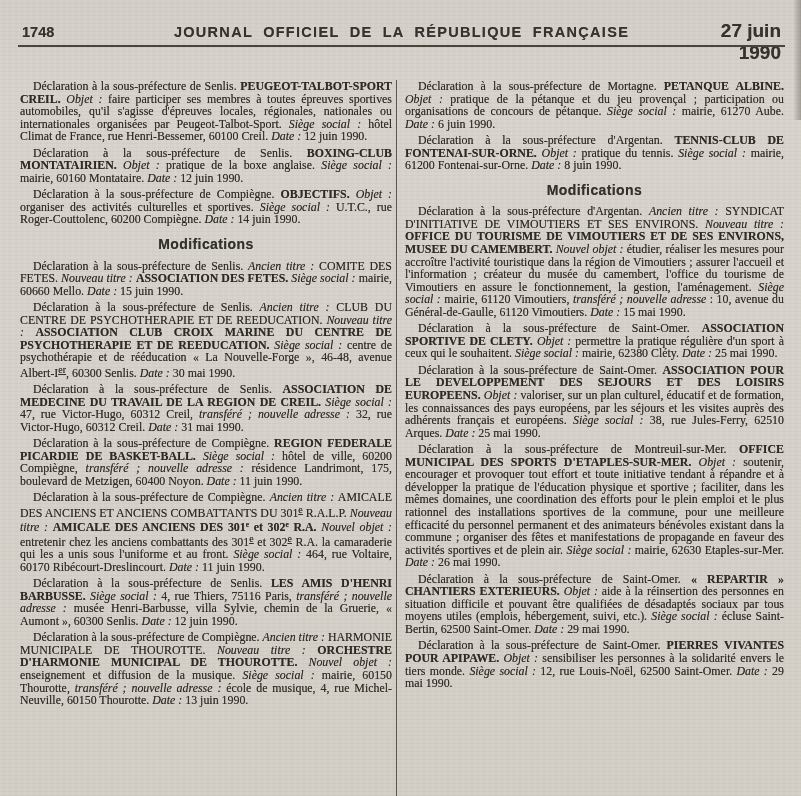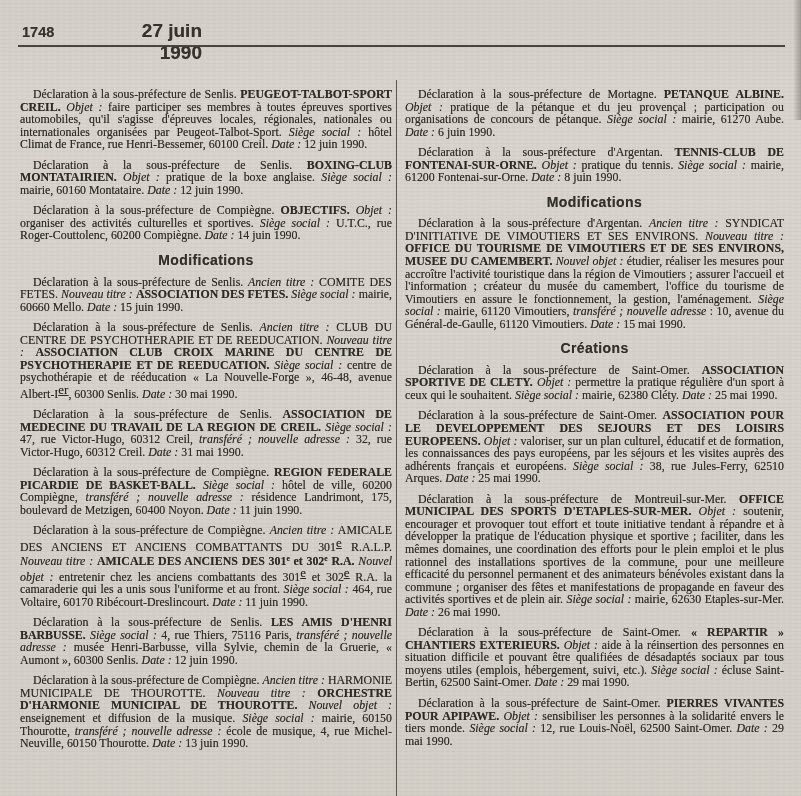--- a/index.html
+++ b/index.html
@@ -36,42 +36,43 @@
     position:absolute;top:80px;left:20px;right:16px;bottom:0;
     display:flex;
   }
   .col{
     width:372px;text-align:justify;
     font-size:11.9px;line-height:12.55px;
     text-shadow:0 0 .55px rgba(46,43,38,.55);
   }
   .col-right{width:379px;}
   .divider{width:1px;background:#5a554c;margin-left:4px;margin-right:8px;}
-  .para{margin:8px 0 4px 0;text-indent:13px;}
+  .para{margin:0 0 4px 0;text-indent:13px;}
   .seg-b{font-weight:bold;}
   .seg-i{font-style:italic;}
   .seg-bs{font-weight:bold;font-size:7.5px;vertical-align:3.5px;}
-  .seg-ns{font-size:13px;vertical-align:3.5px;text-decoration:underline;}
+  .seg-ns{font-size:10px;vertical-align:3.5px;text-decoration:underline;}
   .subhead{
     font-family:"Liberation Sans", sans-serif;font-weight:bold;
     font-size:14px;text-align:center;text-indent:0;
     margin:12px 0 9px 0;letter-spacing:.4px;color:#32302b;
   }
   .secthead{
     font-family:"Liberation Sans", sans-serif;font-weight:bold;
     font-size:14.5px;text-align:center;text-indent:0;
     margin:14px 0 2px 0;letter-spacing:1.8px;word-spacing:4px;color:#32302b;
   }
 </style>
 </head>
 <body>
 
 <div class="page" style="color: rgb(46, 43, 38);">
   <div class="header">
     <span class="pagenum">1748</span>
+    <span class="jtitle">JOURNAL OFFICIEL DE LA RÉPUBLIQUE FRANÇAISE</span>
     <span class="hdate">27 juin 1990</span>
   </div>
   <div class="header-rule" style="background: rgb(73, 69, 61);"></div>
   <div class="columns">
     <div class="col col-left" id="col-left">
         <p class="para"><span class="seg-n">Déclaration à la sous-préfecture de Senlis. </span><span class="seg-b">PEUGEOT-TALBOT-SPORT CREIL. </span><span class="seg-i">Objet :</span><span class="seg-n"> faire participer ses membres à toutes épreuves sportives automobiles, qu'il s'agisse d'épreuves locales, régionales, nationales ou internationales organisées par Peugeot-Talbot-Sport. </span><span class="seg-i">Siège social :</span><span class="seg-n"> hôtel Climat de France, rue Henri-Bessemer, 60100 Creil. </span><span class="seg-i">Date :</span><span class="seg-n"> 12 juin 1990.</span></p>
         <p class="para"><span class="seg-n">Déclaration à la sous-préfecture de Senlis. </span><span class="seg-b">BOXING-CLUB MONTATAIRIEN. </span><span class="seg-i">Objet :</span><span class="seg-n"> pratique de la boxe anglaise. </span><span class="seg-i">Siège social :</span><span class="seg-n"> mairie, 60160 Montataire. </span><span class="seg-i">Date :</span><span class="seg-n"> 12 juin 1990.</span></p>
         <p class="para"><span class="seg-n">Déclaration à la sous-préfecture de Compiègne. </span><span class="seg-b">OBJECTIFS. </span><span class="seg-i">Objet :</span><span class="seg-n"> organiser des activités culturelles et sportives. </span><span class="seg-i">Siège social :</span><span class="seg-n"> U.T.C., rue Roger-Couttolenc, 60200 Compiègne. </span><span class="seg-i">Date :</span><span class="seg-n"> 14 juin 1990.</span></p>
         <div class="subhead">Modifications</div>
         <p class="para"><span class="seg-n">Déclaration à la sous-préfecture de Senlis. </span><span class="seg-i">Ancien titre :</span><span class="seg-n"> COMITE DES FETES. </span><span class="seg-i">Nouveau titre :</span><span class="seg-n"> </span><span class="seg-b">ASSOCIATION DES FETES. </span><span class="seg-i">Siège social :</span><span class="seg-n"> mairie, 60660 Mello. </span><span class="seg-i">Date :</span><span class="seg-n"> 15 juin 1990.</span></p>
@@ -81,21 +82,20 @@
         <p class="para"><span class="seg-n">Déclaration à la sous-préfecture de Compiègne. </span><span class="seg-i">Ancien titre :</span><span class="seg-n"> AMICALE DES ANCIENS ET ANCIENS COMBATTANTS DU 301</span><span class="seg-ns">e</span><span class="seg-n"> R.A.L.P. </span><span class="seg-i">Nouveau titre :</span><span class="seg-n"> </span><span class="seg-b">AMICALE DES ANCIENS DES 301</span><span class="seg-bs">e</span><span class="seg-b"> et 302</span><span class="seg-bs">e</span><span class="seg-b"> R.A. </span><span class="seg-i">Nouvel objet :</span><span class="seg-n"> entretenir chez les anciens combattants des 301</span><span class="seg-ns">e</span><span class="seg-n"> et 302</span><span class="seg-ns">e</span><span class="seg-n"> R.A. la camaraderie qui les a unis sous l'uniforme et au front. </span><span class="seg-i">Siège social :</span><span class="seg-n"> 464, rue Voltaire, 60170 Ribécourt-Dreslincourt. </span><span class="seg-i">Date :</span><span class="seg-n"> 11 juin 1990.</span></p>
         <p class="para"><span class="seg-n">Déclaration à la sous-préfecture de Senlis. </span><span class="seg-b">LES AMIS D'HENRI BARBUSSE. </span><span class="seg-i">Siège social :</span><span class="seg-n"> 4, rue Thiers, 75116 Paris, </span><span class="seg-i">transféré ; nouvelle adresse :</span><span class="seg-n"> musée Henri-Barbusse, villa Sylvie, chemin de la Gruerie, « Aumont », 60300 Senlis. </span><span class="seg-i">Date :</span><span class="seg-n"> 12 juin 1990.</span></p>
         <p class="para"><span class="seg-n">Déclaration à la sous-préfecture de Compiègne. </span><span class="seg-i">Ancien titre :</span><span class="seg-n"> HARMONIE MUNICIPALE DE THOUROTTE. </span><span class="seg-i">Nouveau titre :</span><span class="seg-n"> </span><span class="seg-b">ORCHESTRE D'HARMONIE MUNICIPAL DE THOUROTTE. </span><span class="seg-i">Nouvel objet :</span><span class="seg-n"> enseignement et diffusion de la musique. </span><span class="seg-i">Siège social :</span><span class="seg-n"> mairie, 60150 Thourotte, </span><span class="seg-i">transféré ; nouvelle adresse :</span><span class="seg-n"> école de musique, 4, rue Michel-Neuville, 60150 Thourotte. </span><span class="seg-i">Date :</span><span class="seg-n"> 13 juin 1990.</span></p>
       </div>
     <div class="divider"></div>
     <div class="col col-right" id="col-right">
         <p class="para"><span class="seg-n">Déclaration à la sous-préfecture de Mortagne. </span><span class="seg-b">PETANQUE ALBINE. </span><span class="seg-i">Objet :</span><span class="seg-n"> pratique de la pétanque et du jeu provençal ; participation ou organisations de concours de pétanque. </span><span class="seg-i">Siège social :</span><span class="seg-n"> mairie, 61270 Aube. </span><span class="seg-i">Date :</span><span class="seg-n"> 6 juin 1990.</span></p>
         <p class="para"><span class="seg-n">Déclaration à la sous-préfecture d'Argentan. </span><span class="seg-b">TENNIS-CLUB DE FONTENAI-SUR-ORNE. </span><span class="seg-i">Objet :</span><span class="seg-n"> pratique du tennis. </span><span class="seg-i">Siège social :</span><span class="seg-n"> mairie, 61200 Fontenai-sur-Orne. </span><span class="seg-i">Date :</span><span class="seg-n"> 8 juin 1990.</span></p>
         <div class="subhead">Modifications</div>
         <p class="para"><span class="seg-n">Déclaration à la sous-préfecture d'Argentan. </span><span class="seg-i">Ancien titre :</span><span class="seg-n"> SYNDICAT D'INITIATIVE DE VIMOUTIERS ET SES ENVIRONS. </span><span class="seg-i">Nouveau titre :</span><span class="seg-n"> </span><span class="seg-b">OFFICE DU TOURISME DE VIMOUTIERS ET DE SES ENVIRONS, MUSEE DU CAMEMBERT. </span><span class="seg-i">Nouvel objet :</span><span class="seg-n"> étudier, réaliser les mesures pour accroître l'activité touristique dans la région de Vimoutiers ; assurer l'accueil et l'information ; créateur du musée du camembert, l'office du tourisme de Vimoutiers en assure le fonctionnement, la gestion, l'aménagement. </span><span class="seg-i">Siège social :</span><span class="seg-n"> mairie, 61120 Vimoutiers, </span><span class="seg-i">transféré ; nouvelle adresse</span><span class="seg-n"> : 10, avenue du Général-de-Gaulle, 61120 Vimoutiers. </span><span class="seg-i">Date :</span><span class="seg-n"> 15 mai 1990.</span></p>
-        <div class="subhead">Créations</div>
         <p class="para"><span class="seg-n">Déclaration à la sous-préfecture de Saint-Omer. </span><span class="seg-b">ASSOCIATION SPORTIVE DE CLETY. </span><span class="seg-i">Objet :</span><span class="seg-n"> permettre la pratique régulière d'un sport à ceux qui le souhaitent. </span><span class="seg-i">Siège social :</span><span class="seg-n"> mairie, 62380 Cléty. </span><span class="seg-i">Date :</span><span class="seg-n"> 25 mai 1990.</span></p>
         <p class="para"><span class="seg-n">Déclaration à la sous-préfecture de Saint-Omer. </span><span class="seg-b">ASSOCIATION POUR LE DEVELOPPEMENT DES SEJOURS ET DES LOISIRS EUROPEENS. </span><span class="seg-i">Objet :</span><span class="seg-n"> valoriser, sur un plan culturel, éducatif et de formation, les connaissances des pays européens, par les séjours et les visites auprès des adhérents français et européens. </span><span class="seg-i">Siège social :</span><span class="seg-n"> 38, rue Jules-Ferry, 62510 Arques. </span><span class="seg-i">Date :</span><span class="seg-n"> 25 mai 1990.</span></p>
         <p class="para"><span class="seg-n">Déclaration à la sous-préfecture de Montreuil-sur-Mer. </span><span class="seg-b">OFFICE MUNICIPAL DES SPORTS D'ETAPLES-SUR-MER. </span><span class="seg-i">Objet :</span><span class="seg-n"> soutenir, encourager et provoquer tout effort et toute initiative tendant à répandre et à développer la pratique de l'éducation physique et sportive ; faciliter, dans les mêmes domaines, une coordination des efforts pour le plein emploi et le plus rationnel des installations sportives de la commune, pour une meilleure efficacité du personnel permanent et des animateurs bénévoles existant dans la commune ; organiser des fêtes et manifestations de propagande en faveur des activités sportives et de plein air. </span><span class="seg-i">Siège social :</span><span class="seg-n"> mairie, 62630 Etaples-sur-Mer. </span><span class="seg-i">Date :</span><span class="seg-n"> 26 mai 1990.</span></p>
         <p class="para"><span class="seg-n">Déclaration à la sous-préfecture de Saint-Omer. </span><span class="seg-b">« REPARTIR » CHANTIERS EXTERIEURS. </span><span class="seg-i">Objet :</span><span class="seg-n"> aide à la réinsertion des personnes en situation difficile et pouvant être qualifiées de désadaptés sociaux par tous moyens utiles (emplois, hébergement, suivi, etc.). </span><span class="seg-i">Siège social :</span><span class="seg-n"> écluse Saint-Bertin, 62500 Saint-Omer. </span><span class="seg-i">Date :</span><span class="seg-n"> 29 mai 1990.</span></p>
         <p class="para"><span class="seg-n">Déclaration à la sous-préfecture de Saint-Omer. </span><span class="seg-b">PIERRES VIVANTES POUR APIPAWE. </span><span class="seg-i">Objet :</span><span class="seg-n"> sensibiliser les personnes à la solidarité envers le tiers monde. </span><span class="seg-i">Siège social :</span><span class="seg-n"> 12, rue Louis-Noël, 62500 Saint-Omer. </span><span class="seg-i">Date :</span><span class="seg-n"> 29 mai 1990.</span></p>
       </div>
   </div>
 </div>
 
 </body></html>

